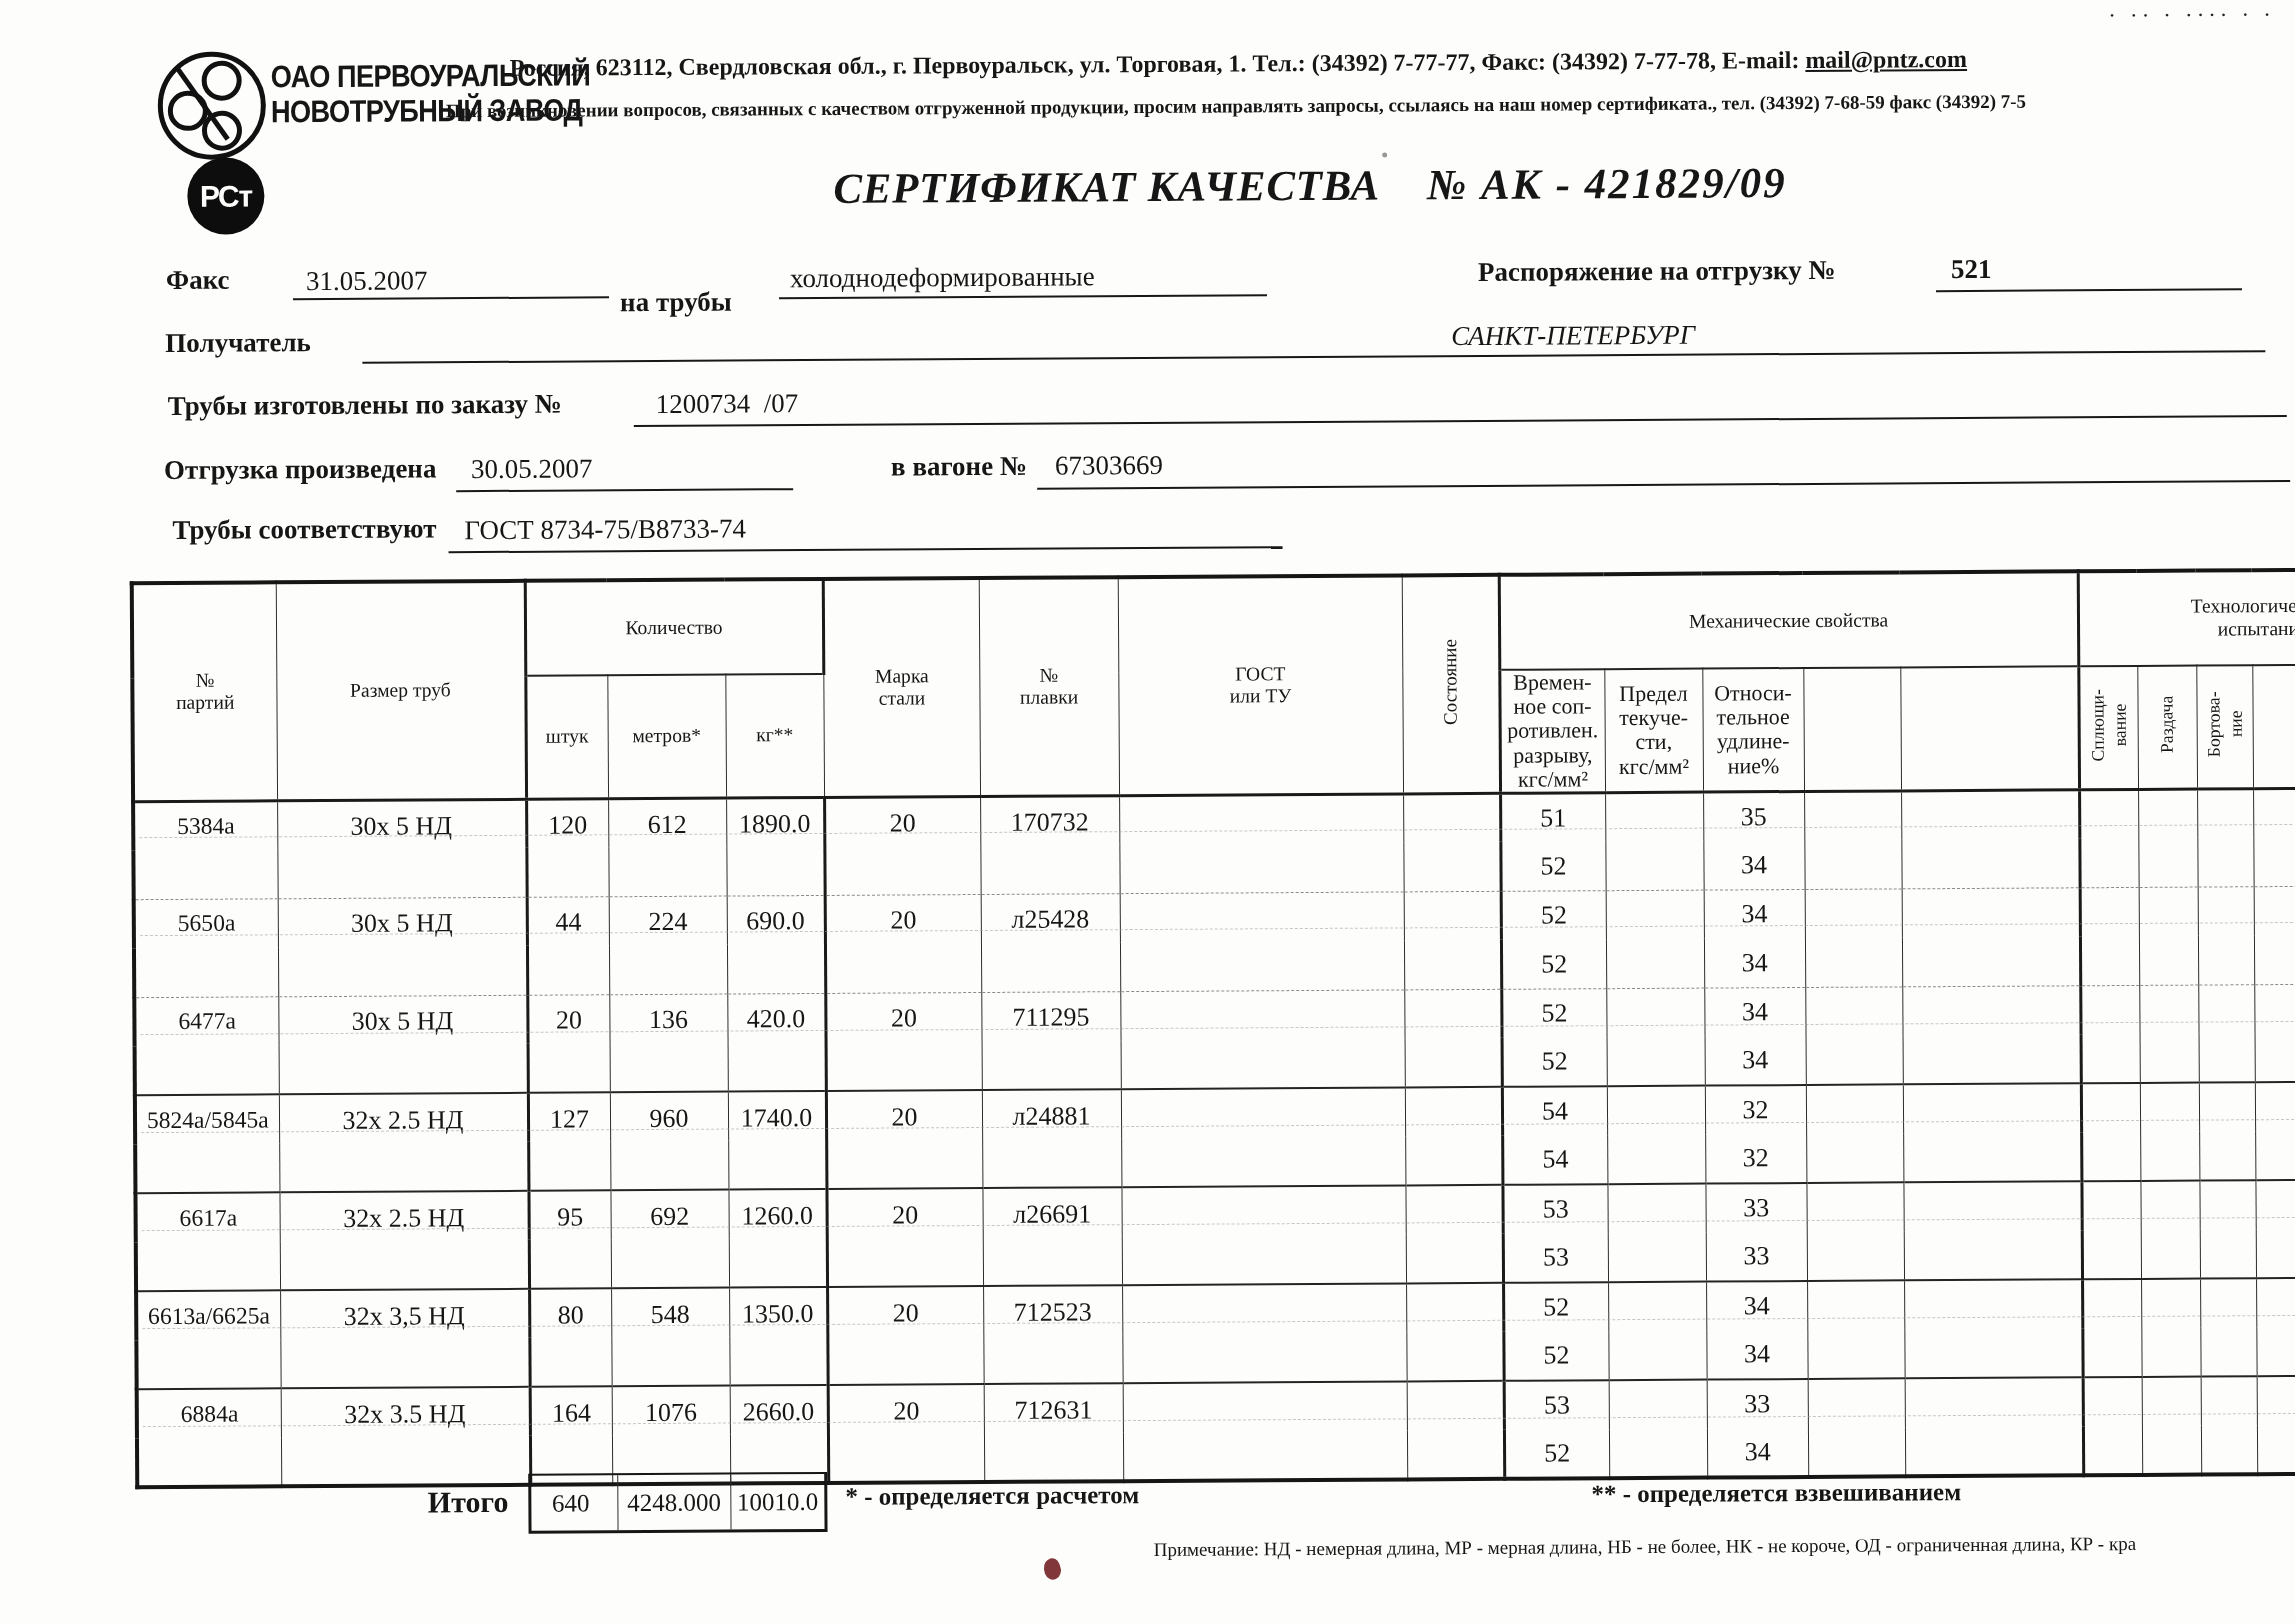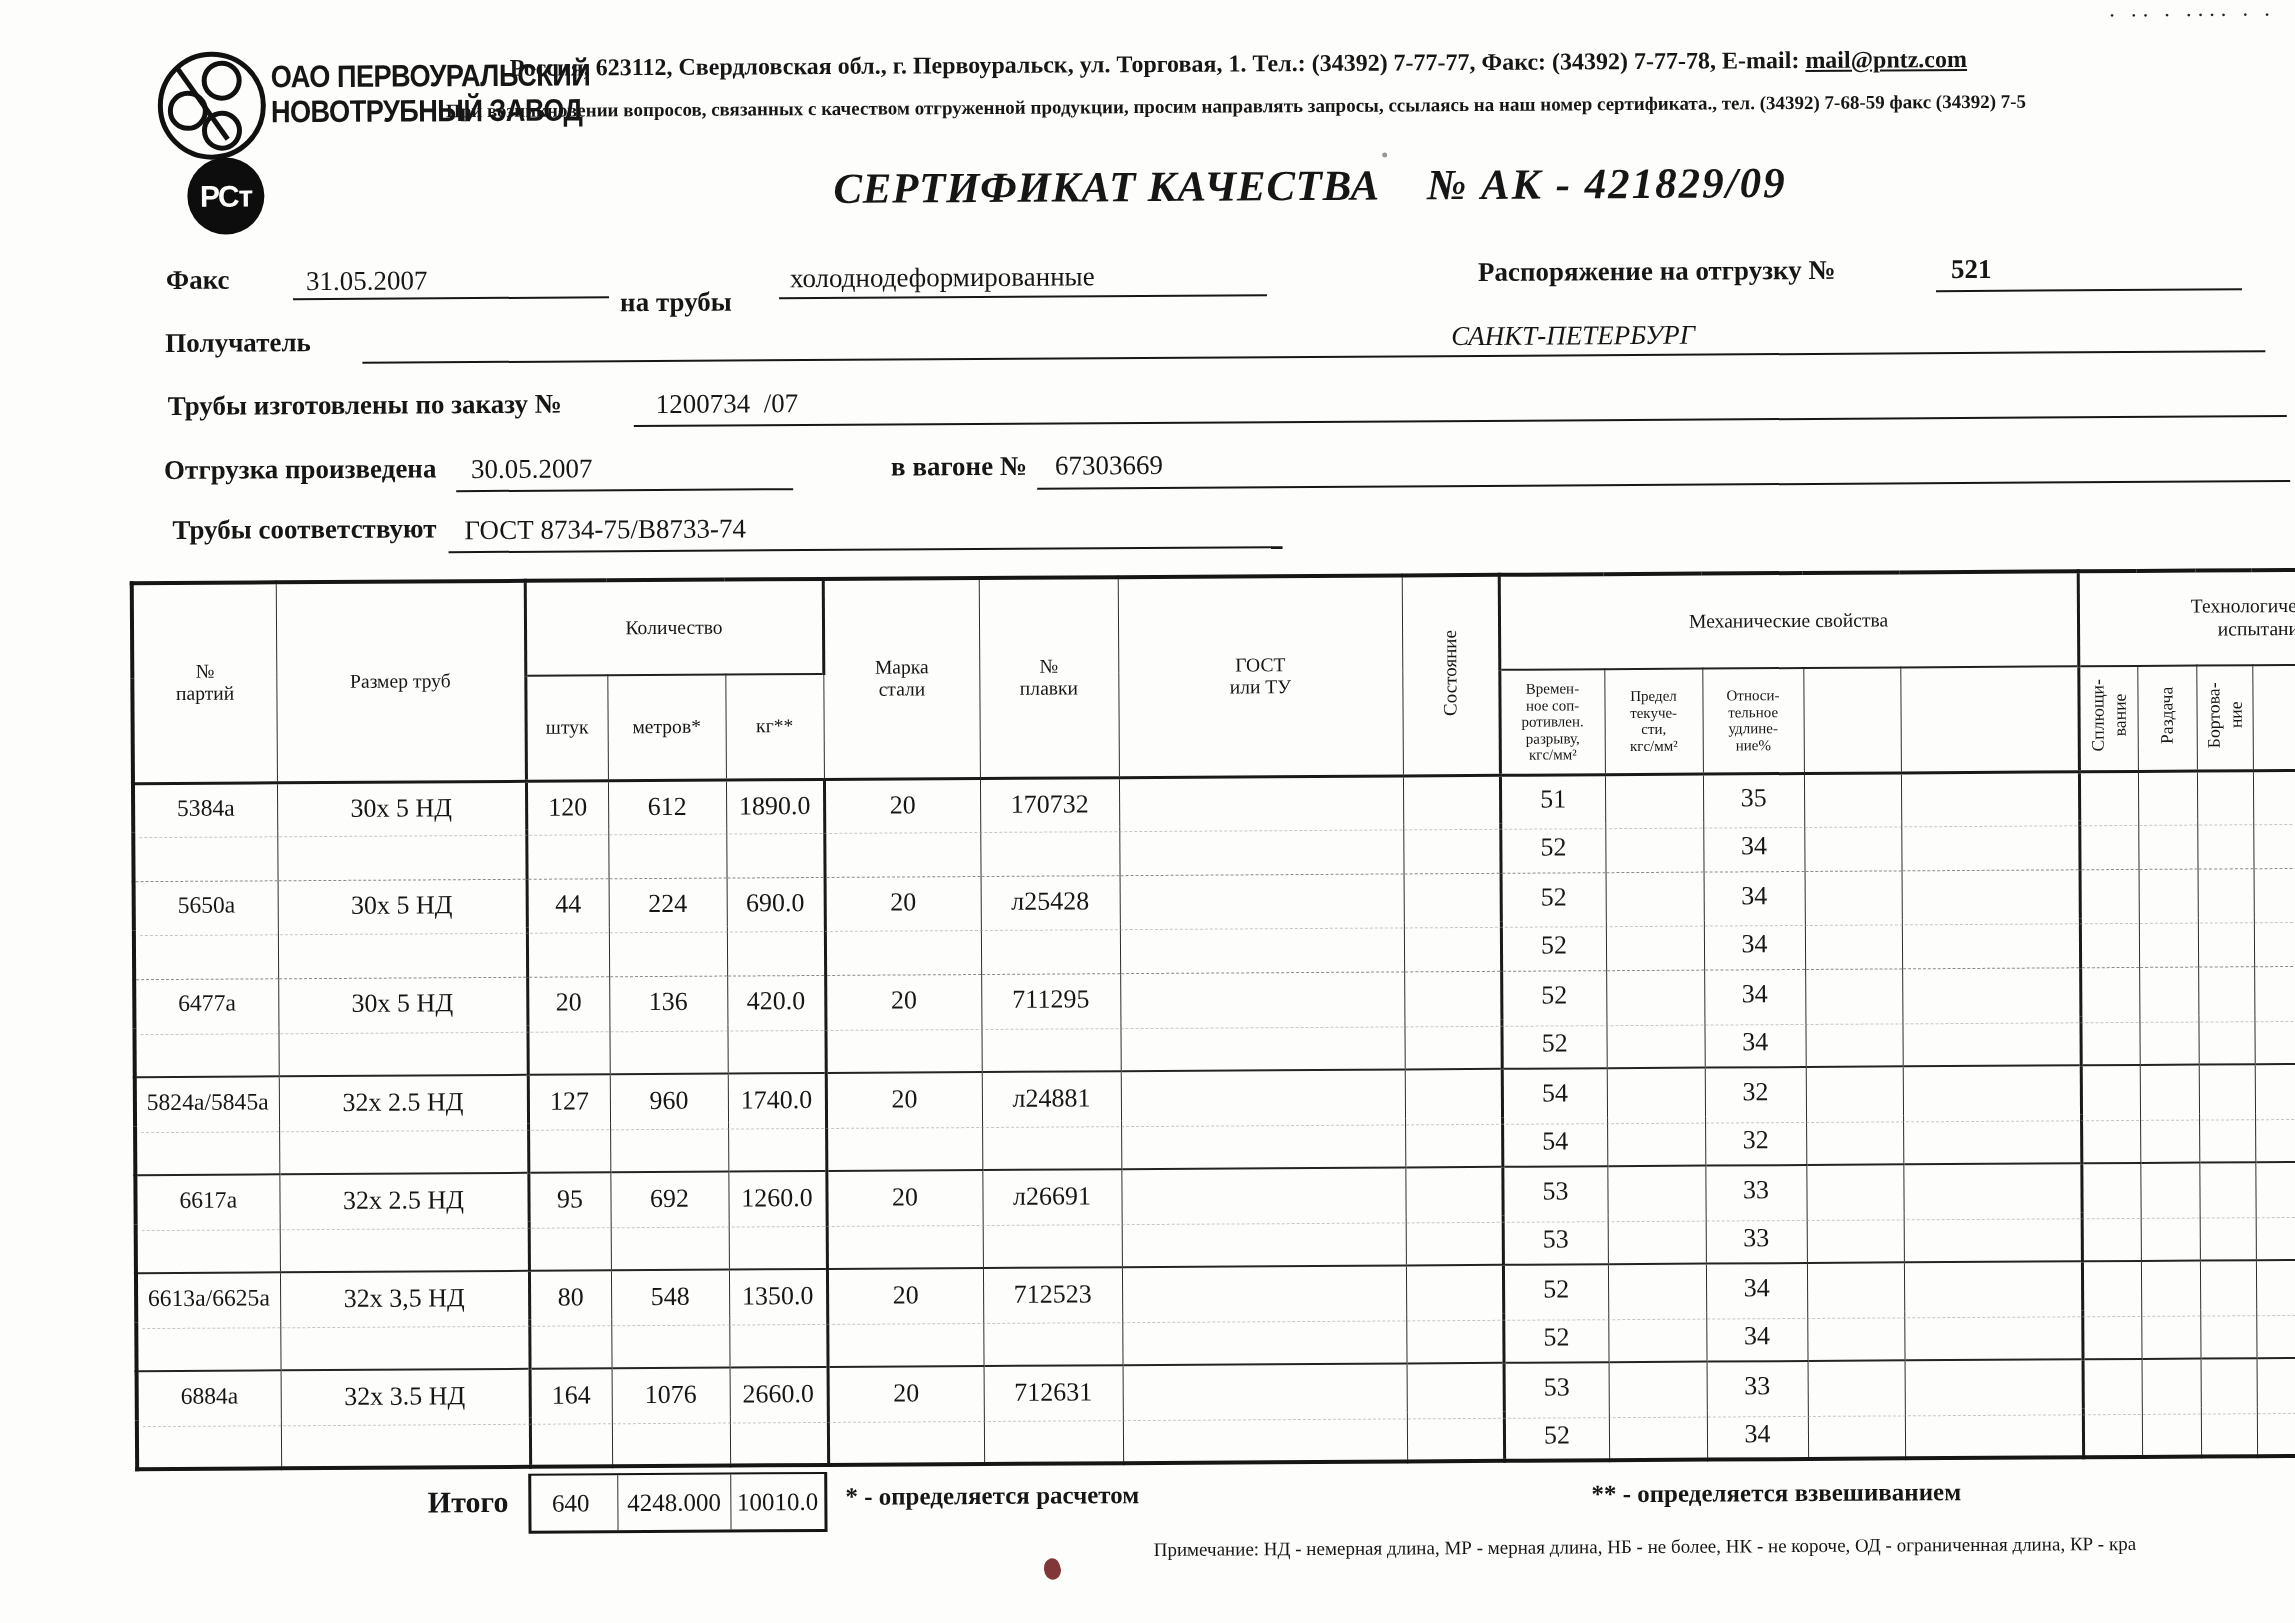--- a/index.html
+++ b/index.html
@@ -47,21 +47,21 @@
   .val { position:absolute; font-size:27px; white-space:pre; }
   .val.it { font-style:italic; }
   .ul  { position:absolute; height:0; border-top:2px solid #181818; }
 
   
   table.cert { position:absolute; left:131px; top:575px; border-collapse:collapse;
                table-layout:fixed; width:2315px; border:4.6px solid #161616; }
   table.cert th, table.cert td { padding:0; }
   th.hc { font-weight:normal; font-size:19.6px; text-align:center; vertical-align:middle;
           white-space:pre-line; line-height:1.15; border-left:1.3px solid #2d2d2d; }
-  th.hc.small { font-size:15px; line-height:1.1; }
+  th.hc.small { font-size:22px; line-height:1.1; }
   th.c0, td.c0 { border-left:none; }
   .hvl { border-left:3.3px solid #1a1a1a !important; }
   tr.hr1 { height:95px; }
   tr.hr2 { height:105px; }
   tr.hr1 th.group { border-bottom:2.6px solid #222; }
   tr.hr1 th.fullh, tr.hr2 th { border-bottom:3.3px solid #1a1a1a; }
   .vtext { writing-mode:vertical-rl; transform:rotate(180deg); margin:0 auto;
            white-space:pre-line; font-size:19px; line-height:1.25; display:inline-block; }
   tbody tr { height:49px; }
   td.cell { font-size:26px; text-align:center; vertical-align:middle;

